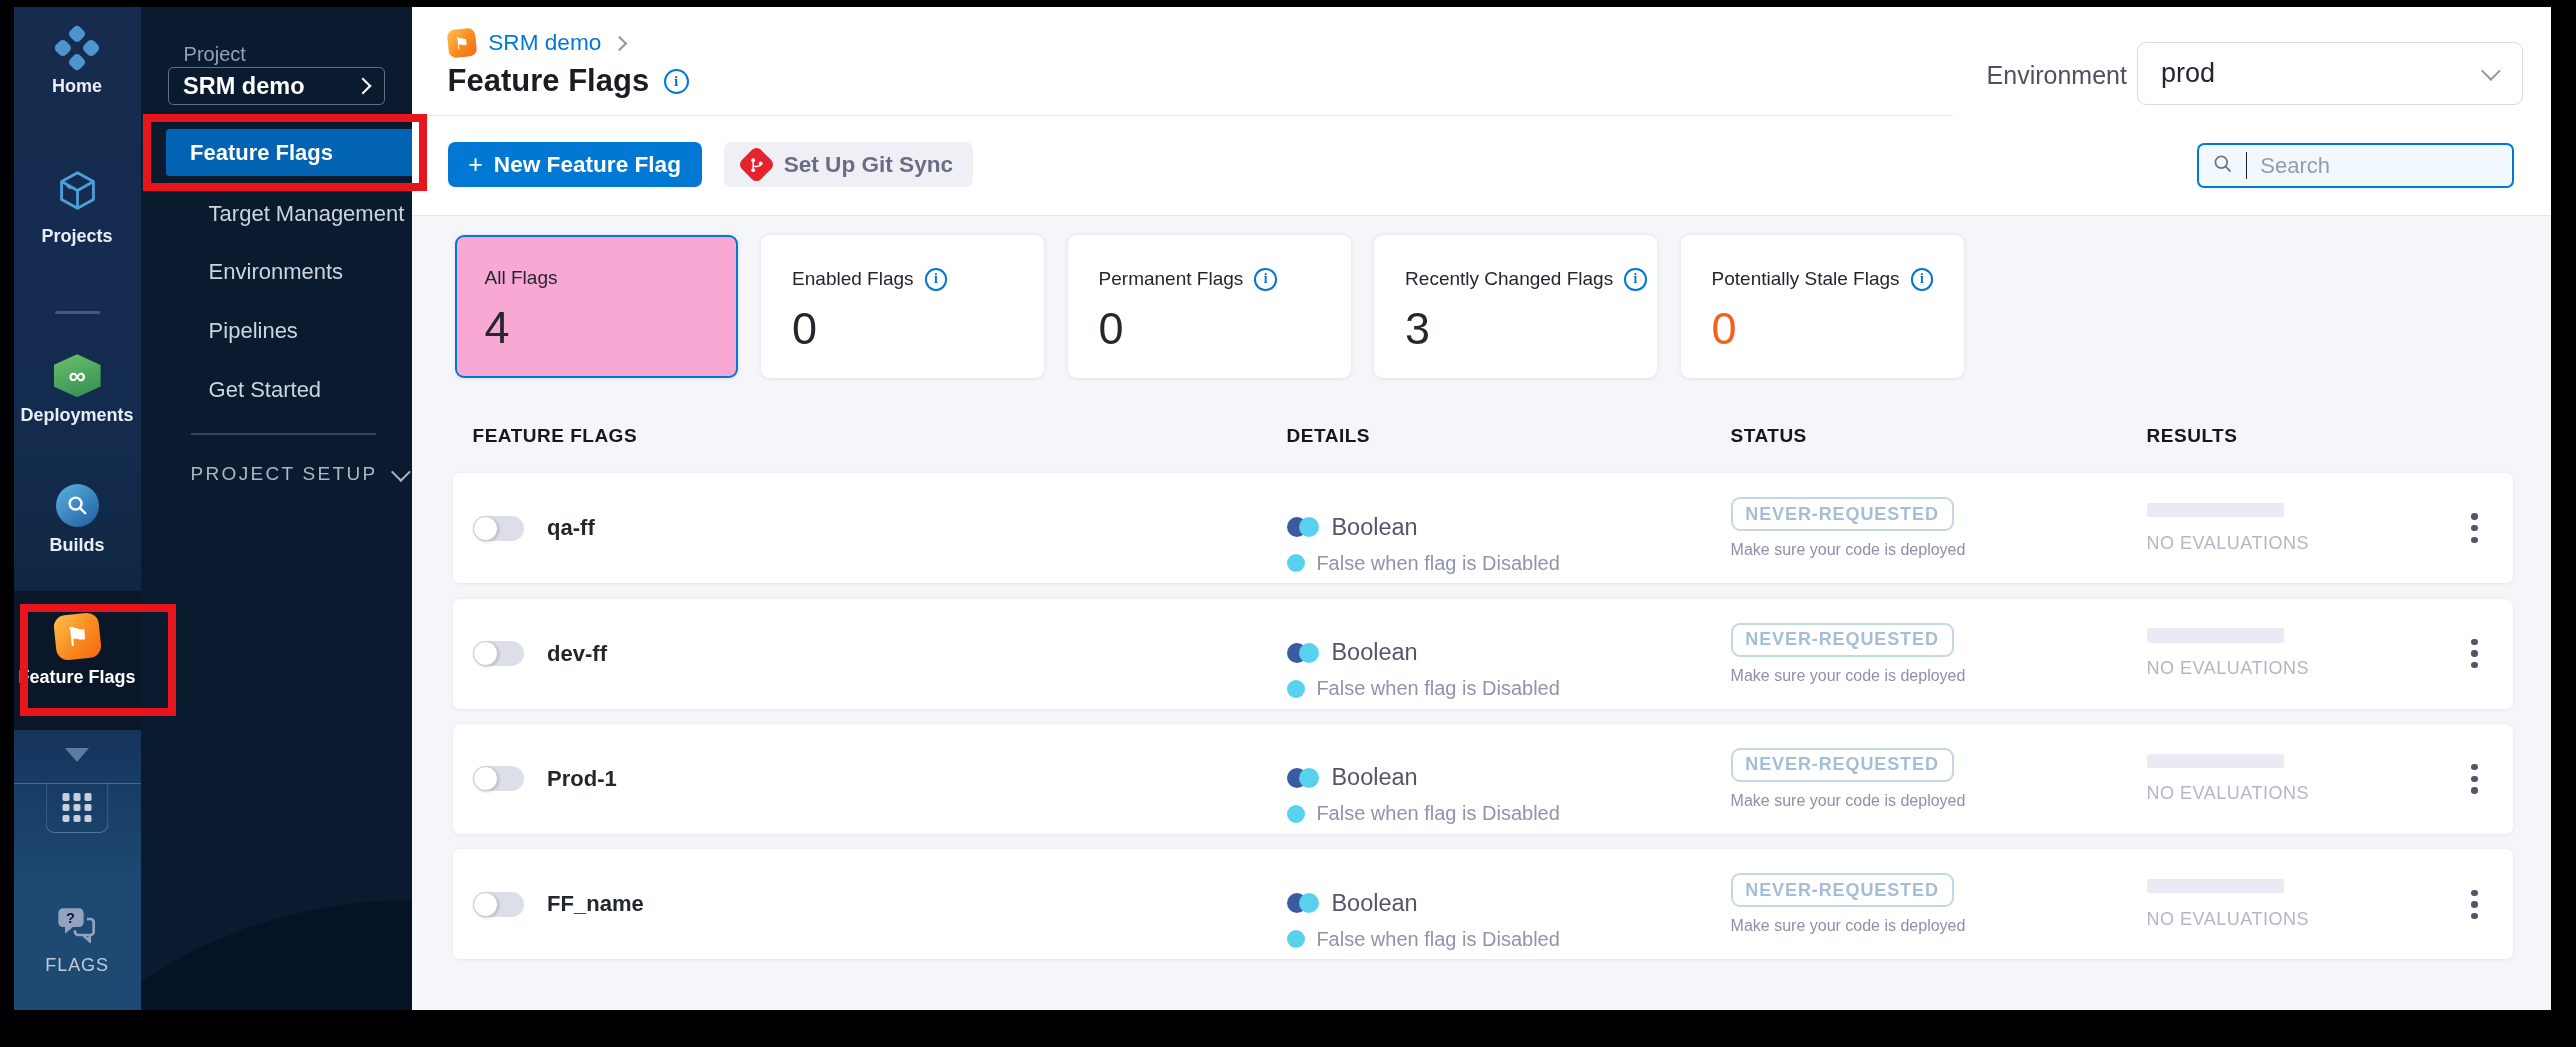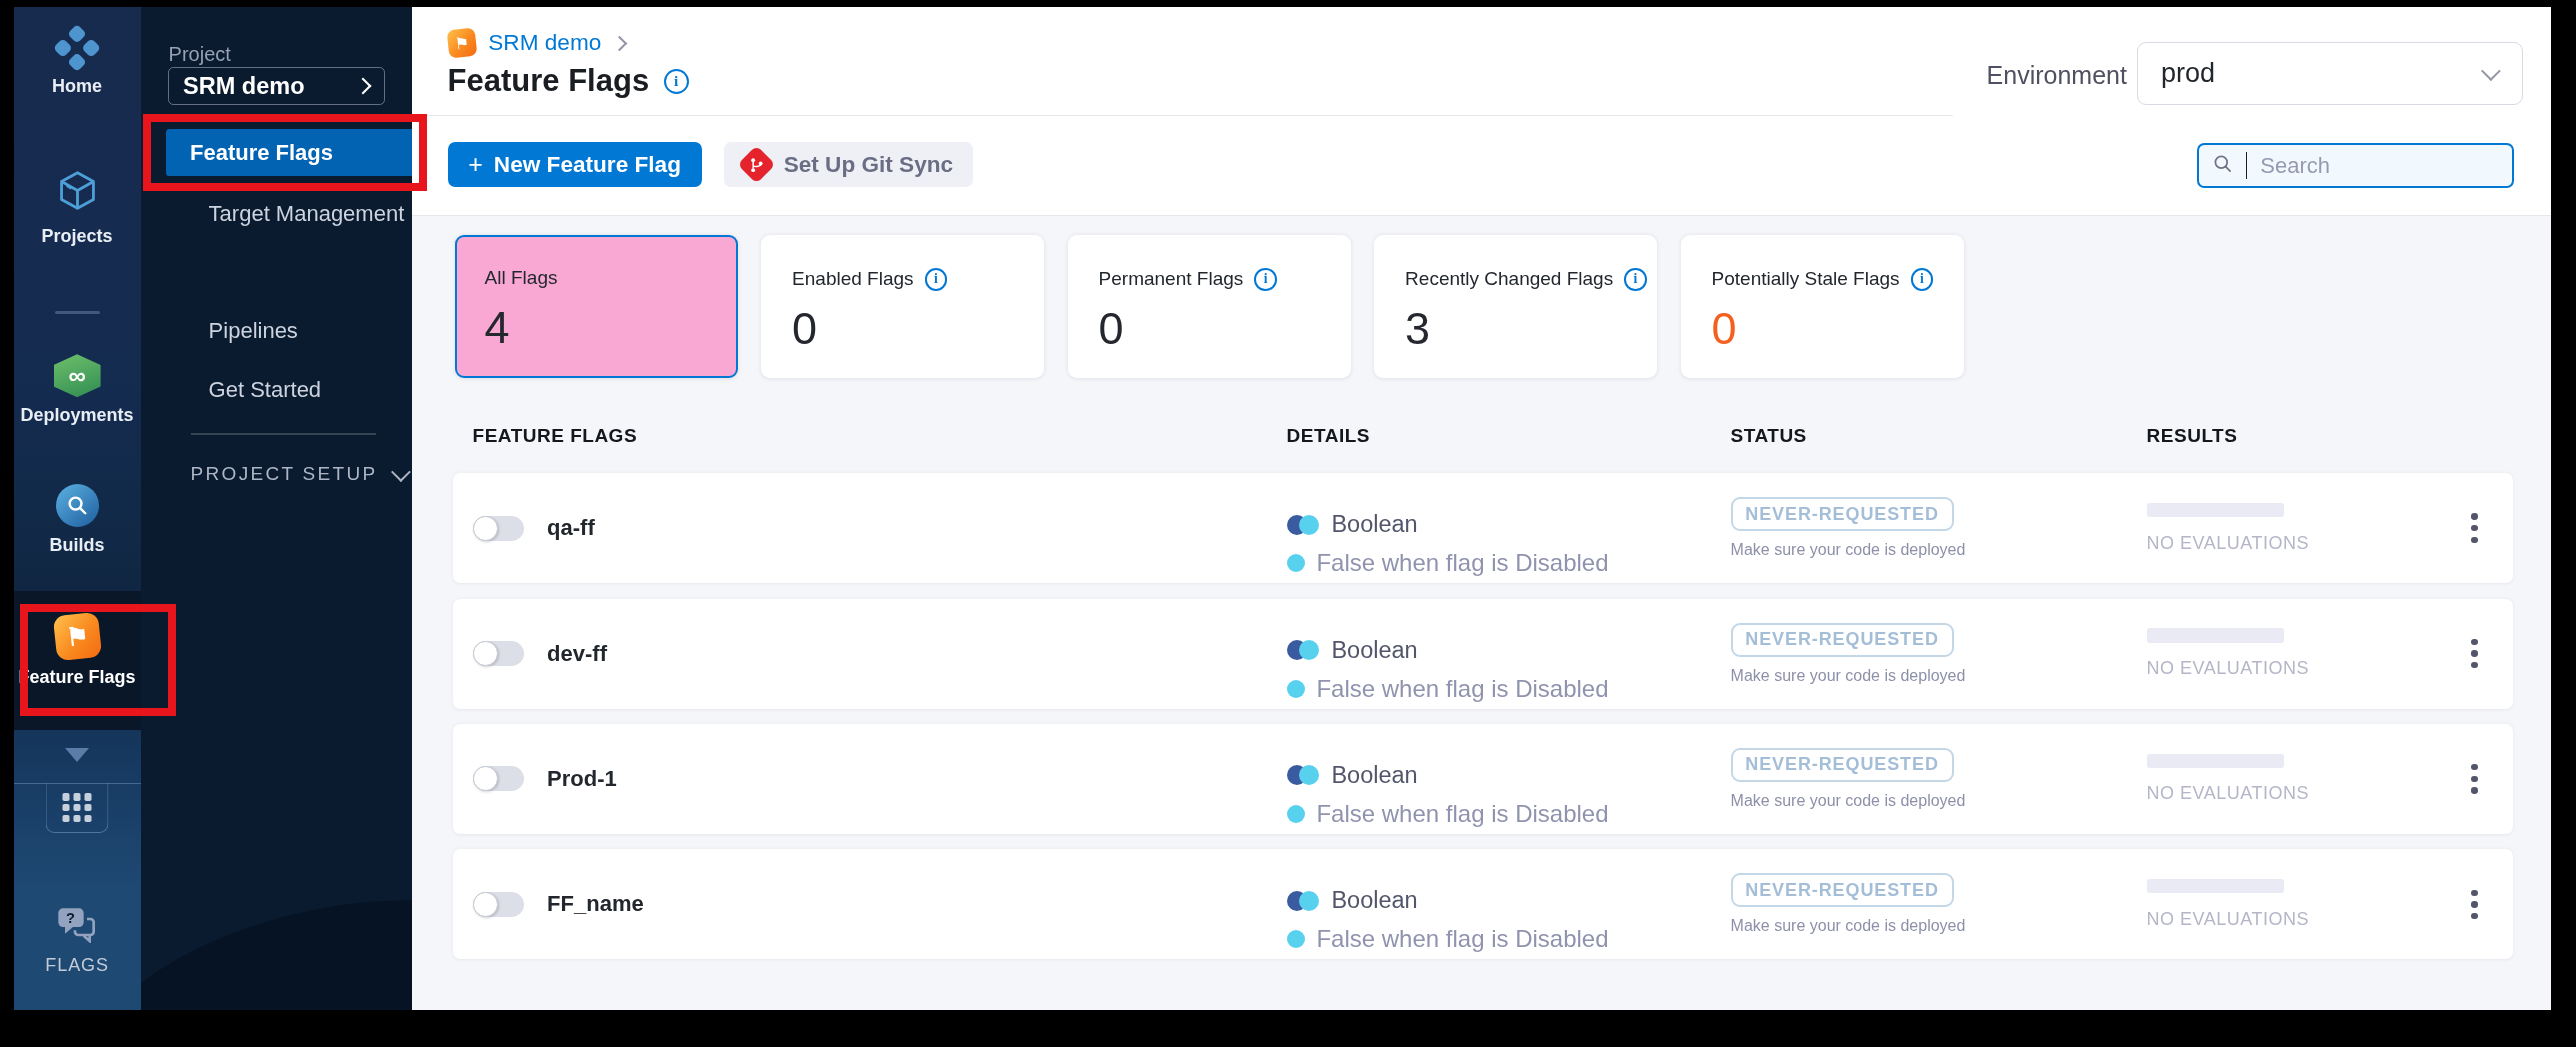--- a/index.html
+++ b/index.html
@@ -33,21 +33,21 @@
             display:flex;align-items:center;justify-content:center;}
   .ico-grid{display:grid;grid-template-columns:repeat(3,7.2px);grid-template-rows:repeat(3,7.2px);gap:3.6px;}
   .ico-grid i{background:#C6D0DD;border-radius:1.8px;}
   .help-item{position:absolute;top:900px;left:0;width:100%;display:flex;flex-direction:column;align-items:center;gap:7.2px;
              color:#C3CBD9;font-size:18px;letter-spacing:0.9px;}
 
   
   .projnav{position:absolute;left:127px;top:0;width:271px;height:100%;background:#0A1B2F;overflow:hidden;}
   .projnav .wave{position:absolute;width:506px;height:253px;left:-72px;bottom:-154px;background:#04101E;
                  border-radius:50%;transform:rotate(-14deg);opacity:.65;}
-  .proj-label{position:absolute;left:28px;top:36px;font-size:20px;color:#97A0B4;}
+  .proj-label{position:absolute;left:43px;top:36px;font-size:20px;color:#97A0B4;}
   .proj-select{position:absolute;left:27px;top:60px;width:217px;height:38px;border:0.9px solid rgba(190,195,215,.5);
                border-radius:5.4px;display:flex;align-items:center;justify-content:space-between;padding:0 14.5px;
                color:#fff;font-size:23.5px;font-weight:600;box-sizing:border-box;}
   .chev-r{width:10px;height:10px;border-right:2.7px solid #fff;border-top:2.7px solid #fff;transform:rotate(45deg);}
   .pn-item{position:absolute;left:0;width:100%;height:47px;display:flex;align-items:center;
            padding-left:68px;box-sizing:border-box;color:#CDD3DF;font-size:22px;}
   .pn-active{top:122px;left:25px;right:-3.6px;width:auto;padding-left:24.4px;background:#0263B2;color:#fff;
              font-weight:700;border-radius:3.6px;}
   .pn-1{top:183px;} .pn-2{top:241px;} .pn-3{top:300px;} .pn-4{top:359px;}
   .pn-div{position:absolute;left:50px;top:426px;width:185px;height:1.8px;background:rgba(255,255,255,.18);}
@@ -112,21 +112,21 @@
   .toggle{width:51px;height:25px;background:#DCDFE7;border-radius:12.7px;position:relative;flex:0 0 auto;}
   .knob{position:absolute;left:0;top:0;width:25px;height:25px;background:#fff;border:0.9px solid #C6CAD4;
         border-radius:50%;box-sizing:border-box;box-shadow:0.9px 0.9px 2.7px rgba(0,0,0,.18);}
   .flag-name{font-size:22px;font-weight:700;color:#22272E;}
   .cell-details{left:834px;}
   .d-line1{display:flex;align-items:center;gap:11.8px;margin-top:32px;}
   .bool{position:relative;width:33px;height:20px;flex:0 0 auto;}
   .bool i{position:absolute;top:0;width:20px;height:20px;border-radius:50%;}
   .bool .c1{left:0;background:#3B5BA0;} .bool .c2{left:12.7px;background:#58D1EF;}
   .bool-label{font-size:23.5px;color:#53566B;}
-  .d-line2{display:flex;align-items:center;gap:11.8px;margin-top:11px;font-size:24px;color:#9093AE;}
+  .d-line2{display:flex;align-items:center;gap:11.8px;margin-top:11px;font-size:20px;color:#9093AE;}
   .dot{width:18px;height:18px;border-radius:50%;background:#58D1EF;flex:0 0 auto;}
   .cell-status{left:1278px;align-items:flex-start;}
   .badge{display:inline-block;padding:4.5px 12.7px;border:2.3px solid #C3D7E7;border-radius:9px;
          color:#A5BED8;font-size:18px;font-weight:700;letter-spacing:0.9px;}
   .status-text{margin-top:10px;font-size:16px;color:#8D90A9;}
   .cell-results{left:1694px;align-items:flex-start;}
   .bar{width:137px;height:14.5px;background:#E9EAF3;border-radius:2.7px;}
   .results-text{margin-top:15.4px;font-size:18px;color:#B4B6C8;letter-spacing:0.5px;font-weight:500;}
   .dots{position:absolute;left:2002px;top:0;height:100%;width:40px;display:flex;flex-direction:column;
         align-items:center;justify-content:center;}
@@ -228,20 +228,21 @@
   <nav class="projnav">
     <div class="wave"></div>
     <div class="proj-label">Project</div>
     <div class="proj-select">
       <span>SRM demo</span>
       <span class="chev-r"></span>
     </div>
 
     <div class="pn-item pn-active">Feature Flags</div>
     <div class="pn-item pn-1">Target Management</div>
+    <div class="pn-item pn-2">Environments</div>
     <div class="pn-item pn-3">Pipelines</div>
     <div class="pn-item pn-4">Get Started</div>
 
     <div class="pn-div"></div>
     <div class="pn-setup">
       <span>PROJECT SETUP</span>
       <span class="chev-d"></span>
     </div>
   </nav>
 

